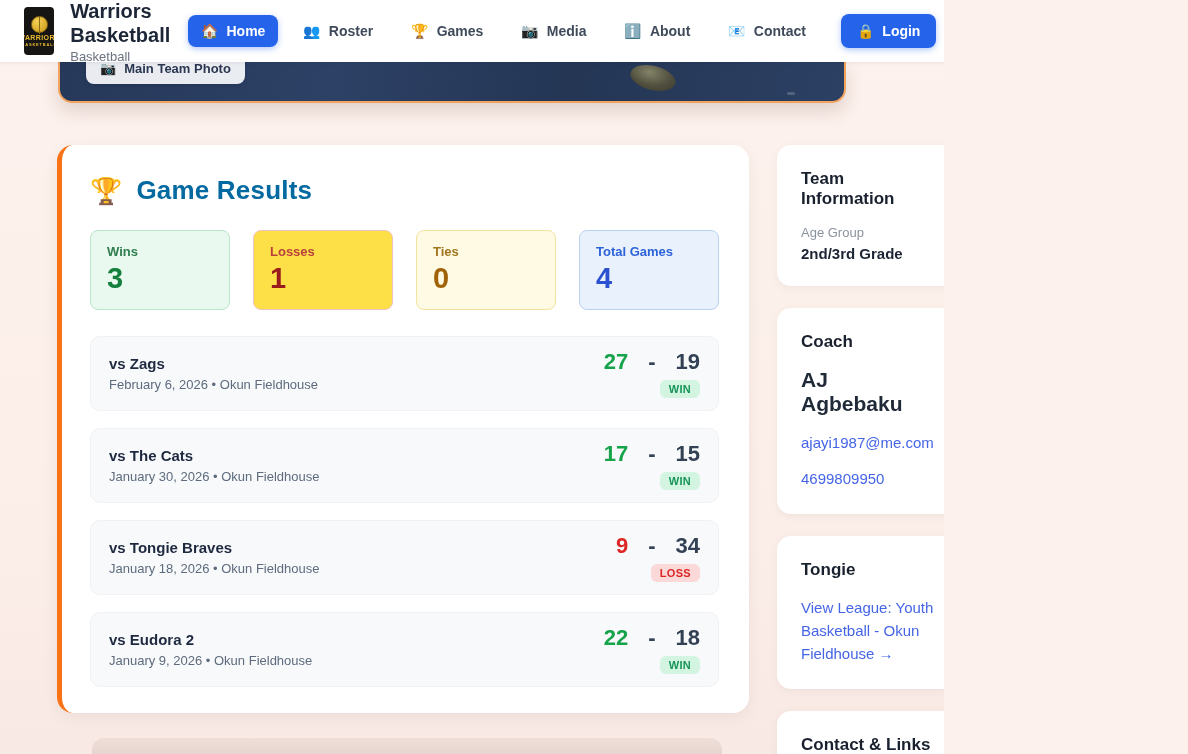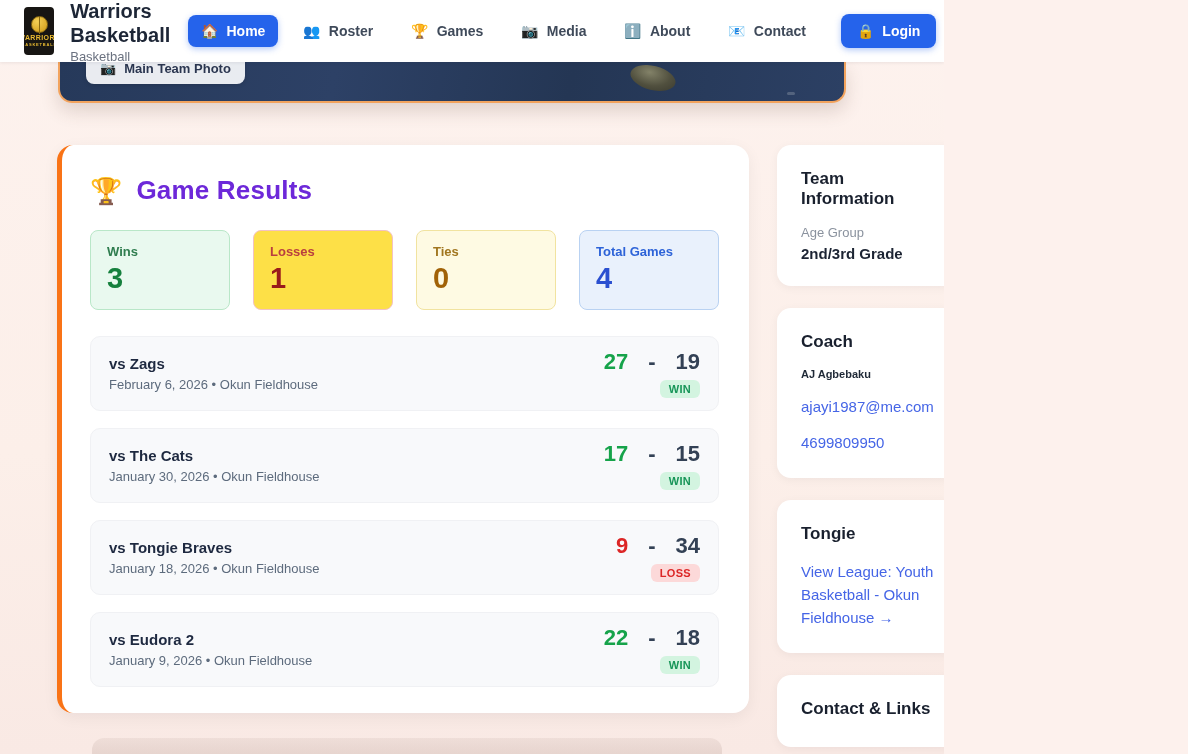--- a/index.html
+++ b/index.html
@@ -54,21 +54,21 @@
 
   
   .content { position:relative; z-index:1; display:flex; gap:28px; margin:42px 98px 0 57px; align-items:flex-start; }
 
   
   .results-card { flex:0 0 678px; background:#ffffff; border-radius:16px;
     border-left:5px solid #f97316; padding:26px 30px 26px 28px;
     box-shadow:0 4px 16px rgba(15,23,42,.06); }
   .results-title-row { display:flex; align-items:center; gap:14px; margin:4px 0 24px; }
   .trophy { font-size:26px; line-height:28px; }
-  .results-title-row h2 { font-size:26px; font-weight:800; color:#6d28d9; letter-spacing:.2px; }
+  .results-title-row h2 { font-size:26px; font-weight:800; color:#0369a1; letter-spacing:.2px; }
 
   .stats-row { display:flex; gap:23px; margin-bottom:26px; }
   .stat { width:140px; height:80px; border-radius:8px; padding:13px 16px; }
   .stat-label { font-size:13px; font-weight:600; margin-bottom:3px; }
   .stat-value { font-size:29px; font-weight:800; line-height:32px; }
   .stat.wins  { background:#e9f9ef; border:1px solid #b9e7c8; }
   .stat.wins  .stat-label { color:#2f7d4f; } .stat.wins  .stat-value { color:#15803d; }
   .stat.losses{ background:#fde047; border:1px solid #f3c2c2; }
   .stat.losses .stat-label { color:#b93f3f; } .stat.losses .stat-value { color:#991b1b; }
   .stat.ties  { background:#fefae3; border:1px solid #f1e3a0; }
@@ -90,21 +90,21 @@
   .game-row.loss .result-badge { background:#fcd9d9; color:#dc2626; }
 
   
   .sidebar { flex:1; display:flex; flex-direction:column; gap:22px; }
   .side-card { background:#ffffff; border-radius:14px; padding:24px;
     box-shadow:0 2px 10px rgba(15,23,42,.05); }
   .side-card h3 { font-size:17px; font-weight:800; color:#19202e; margin-bottom:16px; }
   .side-card.compact h3 { margin-bottom:4px; }
   .muted { font-size:13px; color:#8a929e; margin-bottom:5px; }
   .strongval { font-size:15px; font-weight:700; color:#1c2433; }
-  .coach-name { font-size:11px; font-weight:600; color:#1f2937; margin-bottom:15px; }
+  .coach-name { font-size:21px; font-weight:600; color:#1f2937; margin-bottom:15px; }
   .link { display:block; font-size:15px; color:#4565e6; text-decoration:none; cursor:pointer; line-height:23px; }
   .link + .link { margin-top:13px; }
 
   
   .below-shadow { position:absolute; left:92px; right:222px; bottom:0; height:16px;
     border-radius:12px 12px 0 0;
     background:linear-gradient(180deg,rgba(150,120,110,.10),rgba(150,120,110,.18)); }
 </style>
 </head>
 <body>

